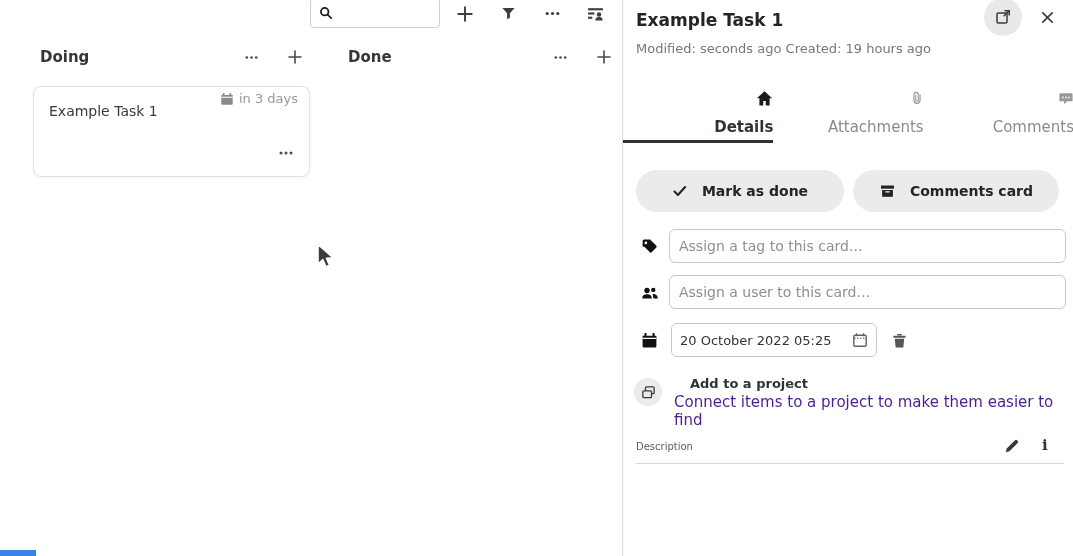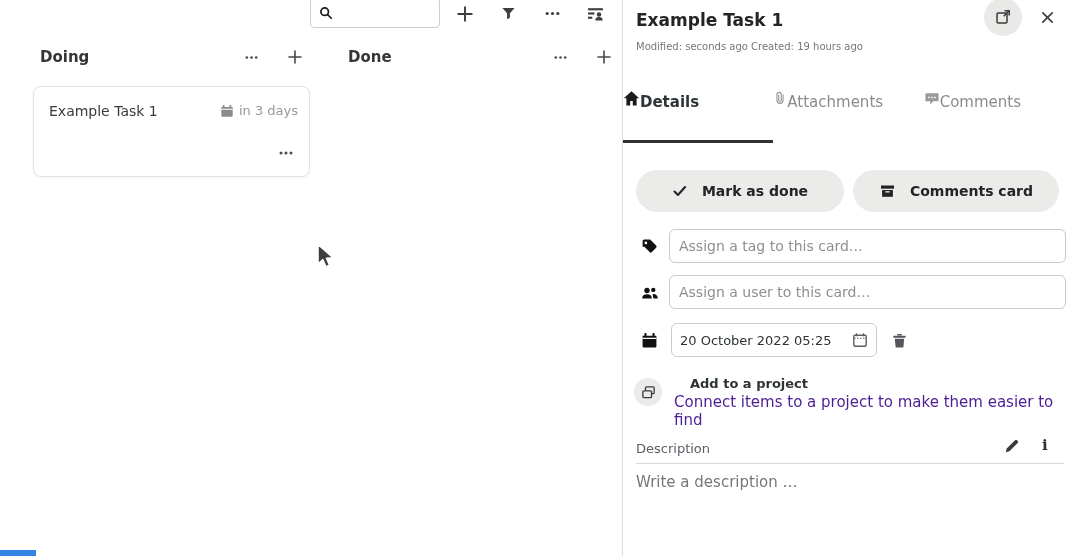--- a/index.html
+++ b/index.html
@@ -19,39 +19,39 @@
 
   .col-header { top:45px; height:24px; display:flex; align-items:center; }
   .col-title { font-size:15px; color:#363636; padding-left:7px;font-weight:bold; }
   .col-actions { margin-left:auto; display:flex; align-items:center; gap:24px; padding-right:5px; }
   .icon-btn { background:none; border:none; color:#4a4a4a; display:flex; align-items:center;
     justify-content:center; width:20px; height:20px; cursor:pointer; }
 
   .card { left:33px; top:86px; width:277px; height:91px; background:#fff;
     border:1px solid #e2e2e0; border-radius:8px; box-shadow:0 1px 3px rgba(0,0,0,.05); }
   .card-title { position:absolute; left:15px; top:16px; font-size:14px; color:#3a3a3a; }
-  .card-due { position:absolute; right:11px; top:16px; display:flex; align-items:center;
+  .card-due { position:absolute; right:11px; top:4px; display:flex; align-items:center;
     gap:5px; color:#9a9996; font-size:13px; }
   .card-dots { position:absolute; right:13px; bottom:13px; }
 
   .blue-sliver { left:0; top:550px; width:36px; height:6px; background:#3584e4; }
 
   
   .panel { left:622px; top:0; width:451px; height:556px; background:#fff;
     border-left:1px solid #dcdcda; }
   .panel-title { position:absolute; left:13px; top:10px; font-size:17px; font-weight:bold; color:#242424; }
-  .panel-meta { position:absolute; left:13px; top:41px; font-size:10px; color:#77767b; }
+  .panel-meta { position:absolute; left:13px; top:41px; font-size:13px; color:#77767b; }
   .ext-btn { position:absolute; left:361px; top:-2px; width:38px; height:38px; border-radius:50%;
     background:#e9e9e7; border:none; display:flex; align-items:center; justify-content:center;
     color:#3a3a3a; cursor:pointer; }
   .close-btn { position:absolute; left:414px; top:7px; width:20px; height:20px; background:none;
     border:none; color:#3a3a3a; display:flex; align-items:center; justify-content:center; cursor:pointer; }
 
   .tabs { position:absolute; left:0; top:82px; width:451px; height:61px; display:flex; }
-  .tab { flex:1; position:relative; display:flex; flex-direction:row; align-items:flex-start;
+  .tab { flex:1; position:relative; display:flex; flex-direction:column; align-items:flex-end;
     cursor:pointer; background:none; border:none; }
   .tab .t-icon { margin-top:7px; height:18px; display:flex; align-items:center; color:#9a9996; }
   .tab .t-label { margin-top:11px; font-size:15px; color:#8b8b8b; font-family:"DejaVu Sans",sans-serif; }
   .tab.active .t-icon { color:#1a1a1a; }
   .tab.active .t-label { color:#2e3436; font-weight:bold; }
   .tab.active::after { content:""; position:absolute; left:0; right:0; bottom:0; height:3px;
     background:#33322f; }
 
   .pill-row { position:absolute; left:13px; top:170px; display:flex; gap:9px; }
   .pill { height:42px; border-radius:21px; background:#ebebe9; border:none; display:flex;
@@ -72,21 +72,21 @@
   .date-cal-btn { margin-left:auto; background:none; border:none; color:#5e5c64; display:flex; cursor:pointer; }
   .trash-btn { position:absolute; left:268px; background:none; border:none; color:#57555c;
     display:flex; cursor:pointer; }
 
   .proj-row { position:absolute; left:0; top:374px; width:451px; cursor:pointer; }
   .proj-circle { position:absolute; left:11px; top:4px; width:28px; height:28px; border-radius:50%;
     background:#ebebe9; display:flex; align-items:center; justify-content:center; color:#3a3a3a; }
   .proj-title { position:absolute; left:51px; top:2px; font-size:13px; font-weight:600; color:#2e3436;margin-left:16px; }
   .proj-sub { position:absolute; left:51px; top:19px; font-size:15px; color:#4c1d95; }
 
-  .desc-label { position:absolute; left:13px; top:441px; font-size:13px; color:#5e5c64; }
+  .desc-label { position:absolute; left:13px; top:441px; font-size:10px; color:#5e5c64; }
   .desc-pencil { position:absolute; left:381px; top:438px; background:none; border:none;
     color:#3a3a3a; display:flex; cursor:pointer; }
   .desc-info { position:absolute; left:419px; top:436px; background:none; border:none;
     font-family:"DejaVu Serif", serif; font-weight:bold; font-size:15px; color:#2e3436; cursor:pointer; }
   .desc-divider { position:absolute; left:13px; top:463px; width:428px; height:1px; background:#d8d8d6; }
   .desc-area { position:absolute; left:13px; top:473px; width:428px; height:70px; font-size:15px;
     color:#77767b; cursor:text; }
 
   .cursor { left:316px; top:243px; pointer-events:none; }
 </style>
@@ -335,16 +335,15 @@
     <span class="desc-label">Description</span>
     <button class="desc-pencil">
       <span>
         <svg width="16" height="16" viewBox="0 0 16 16">
             <path d="M1.8 14.2l.9-3.6L11 2.3a1.5 1.5 0 0 1 2.1 0l.6.6a1.5 1.5 0 0 1 0 2.1L5.4 13.3z" fill="currentColor"></path>
           </svg>
       </span>
     </button>
     <button class="desc-info">i</button>
     <div class="desc-divider"></div>
-    <div class="desc-area">Write a description …</div>
 
   </div>
 </div>
 
 </body></html>

